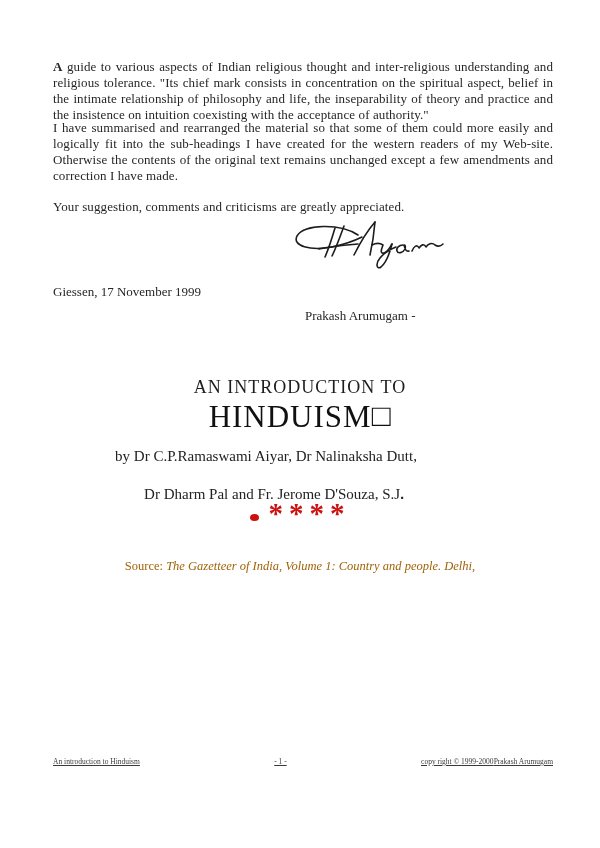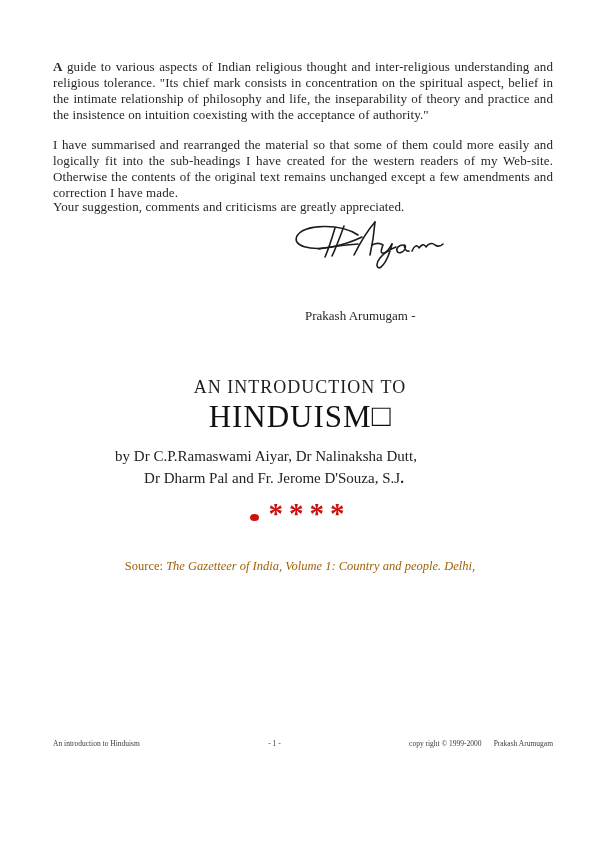--- a/index.html
+++ b/index.html
@@ -30,32 +30,32 @@
   .stars{
     font-size:29px;font-weight:bold;letter-spacing:6px;line-height:14px;
     display:inline-block;height:18px;overflow:visible;
   }
   .source{left:0;width:600px;text-align:center;font-size:12.5px;line-height:17.5px;color:#a16207;}
   .source .it{font-style:italic;}
   .source .chap{font-style:italic;letter-spacing:0.3px;}
   .footer{left:53px;width:500px;font-size:7.5px;color:#3a3a3a;display:flex;}
   .footer .f-left{flex:0 0 auto;}
   .footer .f-center{flex:1 1 auto;text-align:center;}
-  .footer .f-right{flex:0 0 auto;display:flex;gap:12px;}
+  .footer .f-right{flex:0 0 auto;display:flex;}
 </style>
 </head>
 <body>
 
 <div class="page">
 
   <div class="abs body-par" style="top:59px;">
     <span class="lead">A</span><span> guide to various aspects of Indian religious thought and inter-religious understanding and religious tolerance. "Its chief mark consists in concentration on the spiritual aspect, belief in the intimate relationship of philosophy and life, the inseparability of theory and practice and the insistence on intuition coexisting with the acceptance of authority."</span>
   </div>
 
-  <div class="abs body-par" style="top:137px;">I have  summarised and rearranged the material so that some of them could more easily and logically fit into the sub-headings I have created for the western readers of my Web-site. Otherwise the contents of the original text remains unchanged except a few amendments and correction  I have made.</div>
+  <div class="abs body-par" style="top:120px;">I have  summarised and rearranged the material so that some of them could more easily and logically fit into the sub-headings I have created for the western readers of my Web-site. Otherwise the contents of the original text remains unchanged except a few amendments and correction  I have made.</div>
 
   <div class="abs body-par" style="top:199px;">Your suggestion, comments and criticisms are greatly appreciated.</div>
 
   <div class="abs sig">
     <svg width="156" height="56" viewBox="0 0 156 56" xmlns="http://www.w3.org/2000/svg">
       <g fill="none" stroke="#1c1c1c" stroke-width="1.6" stroke-linecap="round" stroke-linejoin="round">
         <path d="M70 17 C 52 5, 16 6, 9 18 C 4 28, 22 33, 44 29 C 58 26, 68 22, 74 19"></path>
         <path d="M47 10 C 44 20, 41 30, 37 39"></path>
         <path d="M56 8 C 52 19, 48 30, 44 38"></path>
         <path d="M31 31 C 44 28, 58 27, 70 26"></path>
@@ -63,45 +63,46 @@
         <path d="M87 4 C 86 16, 84 28, 82 37"></path>
         <path d="M84 27 C 88 25, 92 25, 95 27 C 93 32, 92 36, 96 35 C 100 34, 102 29, 104 26"></path>
         <path d="M104 26 C 102 34, 99 44, 93 49 C 89 52, 87 46, 92 40 C 96 35, 103 31, 108 29"></path>
         <path d="M115 27 C 111 27, 108 30, 109 33 C 110 36, 115 35, 117 31 C 118 28, 117 27, 116 27 C 117 31, 118 34, 121 33"></path>
         <path d="M124 33 C 126 28, 129 26, 131 30 C 133 27, 136 25, 138 29 C 140 26, 144 24, 147 27 C 150 29, 153 28, 155 26"></path>
       </g>
     </svg>
   </div>
 
   <div class="abs dateline" style="top:284px;">
+    <span>Giessen, 17 November 1999</span>
     <span class="name">Prakash Arumugam -</span>
   </div>
 
   <div class="abs title-block" style="top:377px;">
     <div class="title1">AN INTRODUCTION TO</div>
     <div class="title2"><span>HINDUISM</span><span class="box-glyph">□</span></div>
   </div>
 
   <div class="abs byline" style="top:447px;">
     <div>by  Dr C.P.Ramaswami Aiyar,  Dr  Nalinaksha Dutt,</div>
-    <div style="margin-top:2px;padding-left:16px;"><span>Dr Dharm Pal and  Fr. Jerome D'Souza, S.J</span><span class="bolddot">.</span></div>
+    <div style="margin-top:18px;padding-left:16px;"><span>Dr Dharm Pal and  Fr. Jerome D'Souza, S.J</span><span class="bolddot">.</span></div>
   </div>
 
   <div class="abs marks" style="top:506px;">
     <span class="marks-inner">
       <span class="dot"></span>
       <span class="stars red">****</span>
     </span>
   </div>
 
   <div class="abs source" style="top:558px;">
     <div><span>Source: </span><span class="it">The Gazetteer of India, Volume 1: Country and people. Delhi,</span></div>
   </div>
 
-  <div class="abs footer" style="top:739px;">
+  <div class="abs footer" style="top:757px;text-decoration:underline;">
     <span class="f-left">An introduction to Hinduism</span>
     <span class="f-center">- 1 -</span>
     <span class="f-right">
       <span>copy right  © 1999-2000</span>
       <span>Prakash Arumugam</span>
     </span>
   </div>
 
 </div>
 

